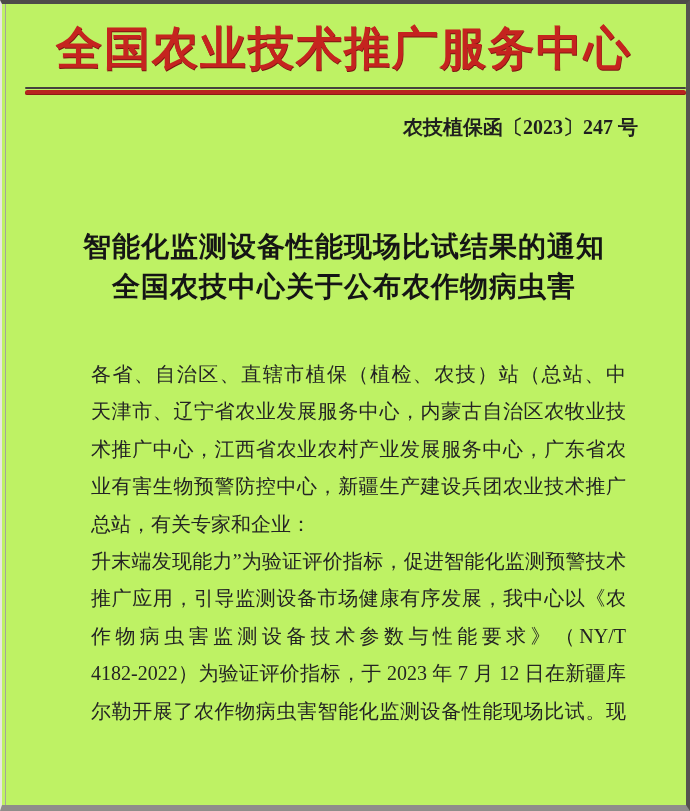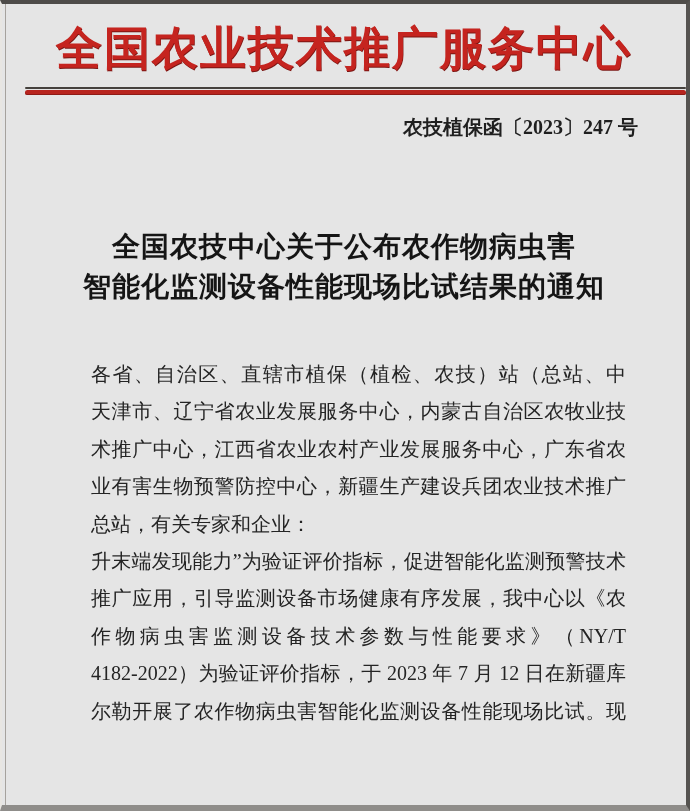--- a/index.html
+++ b/index.html
@@ -6,21 +6,21 @@
     margin: 0;
     padding: 0;
     background: #ffffff;
     font-family: "Liberation Serif", "DejaVu Serif", serif;
   }
   .scan {
     position: relative;
     width: 690px;
     height: 811px;
     box-sizing: border-box;
-    background: #e5e5e5;
+    background: #bef264;
     border-top: 4px solid #4e4c49;
     border-right: 4px solid #555350;
     border-bottom: 6px solid #8f8d8a;
     border-left: 2px solid #e8e6e2;
     overflow: hidden;
     color: #232323;
   }
   .left-edge-line {
     position: absolute;
     left: 3px;
@@ -111,22 +111,22 @@
   <h1 class="org">全国农业技术推广服务中心</h1>
 
   <div class="rule">
     <div class="rule-thin"></div>
     <div class="rule-thick"></div>
   </div>
 
   <div class="docnum">农技植保函〔2023〕247 号</div>
 
   <div class="doc-title">
+    <div class="title-line">智能化监测设备性能现场比试结果的通知</div>
     <div class="title-line">全国农技中心关于公布农作物病虫害</div>
-    <div class="title-line">智能化监测设备性能现场比试结果的通知</div>
   </div>
 
   <div class="bodytext">
     <p class="para">
       <span class="bline fill">各省、自治区、直辖市植保（植检、农技）站（总站、中心），</span>
       <span class="bline fill">天津市、辽宁省农业发展服务中心，内蒙古自治区农牧业技</span>
       <span class="bline fill">术推广中心，江西省农业农村产业发展服务中心，广东省农</span>
       <span class="bline fill">业有害生物预警防控中心，新疆生产建设兵团农业技术推广</span>
       <span class="bline last">总站，有关专家和企业：</span>
     </p>

